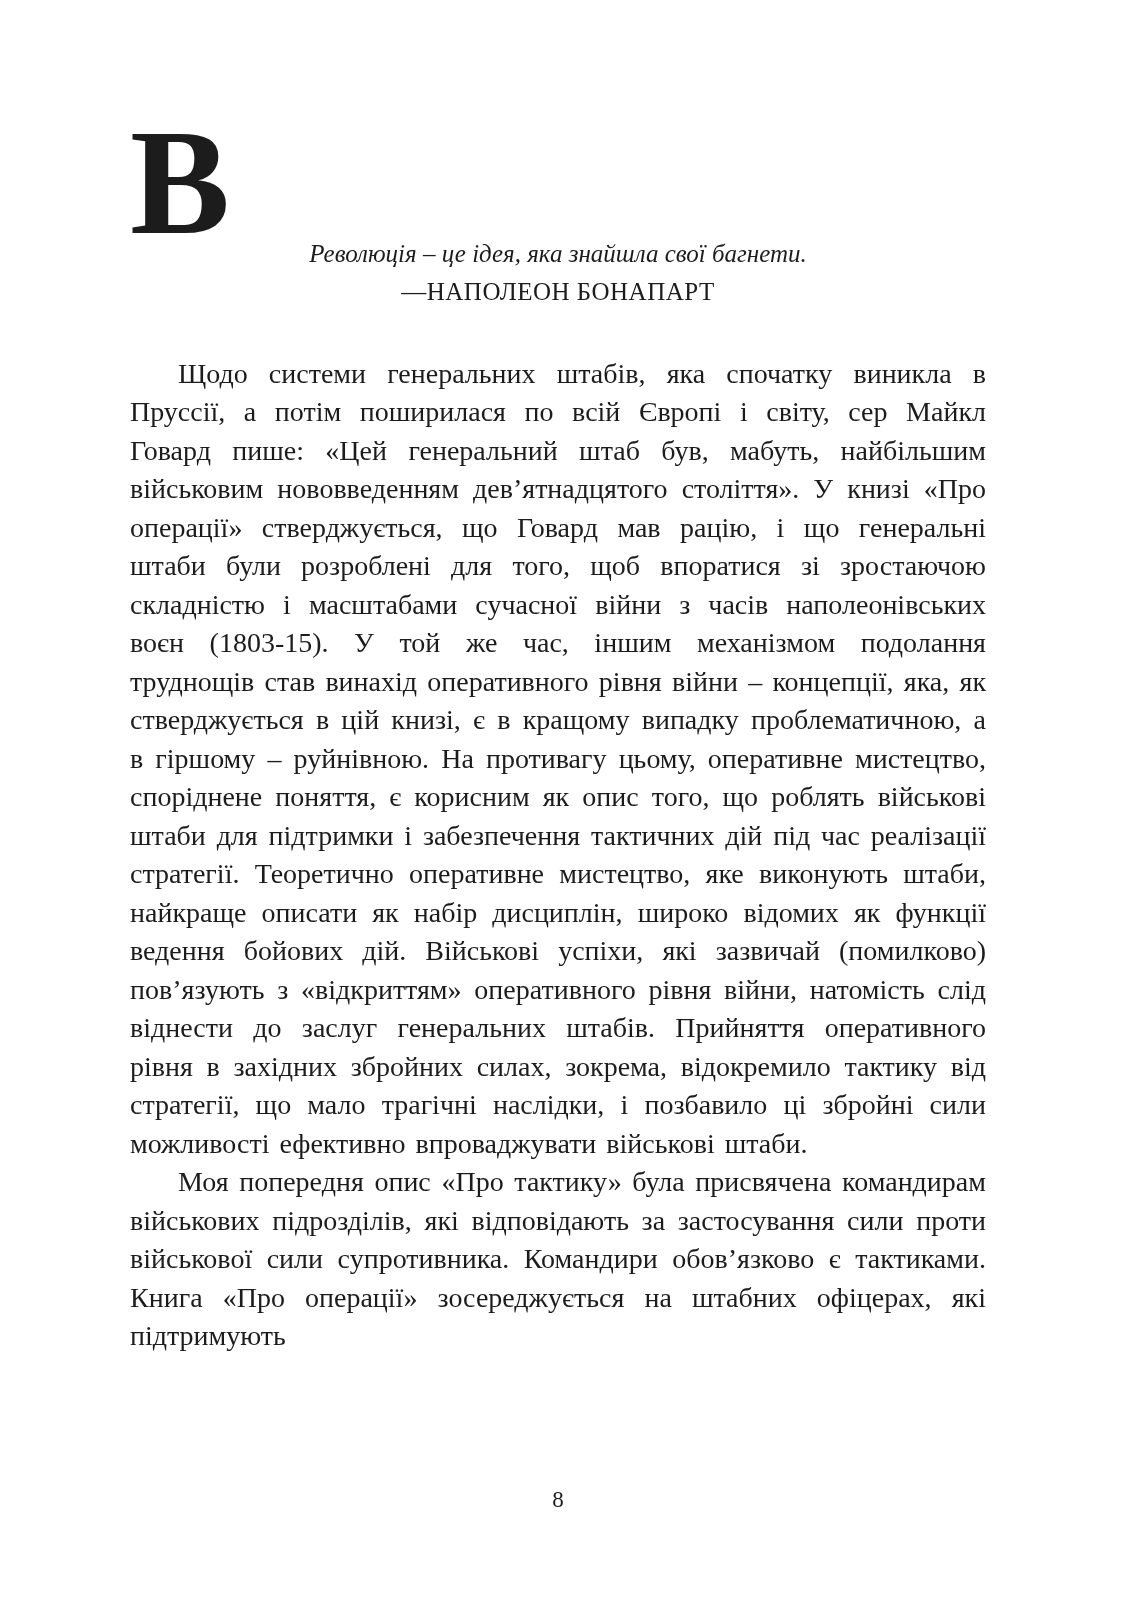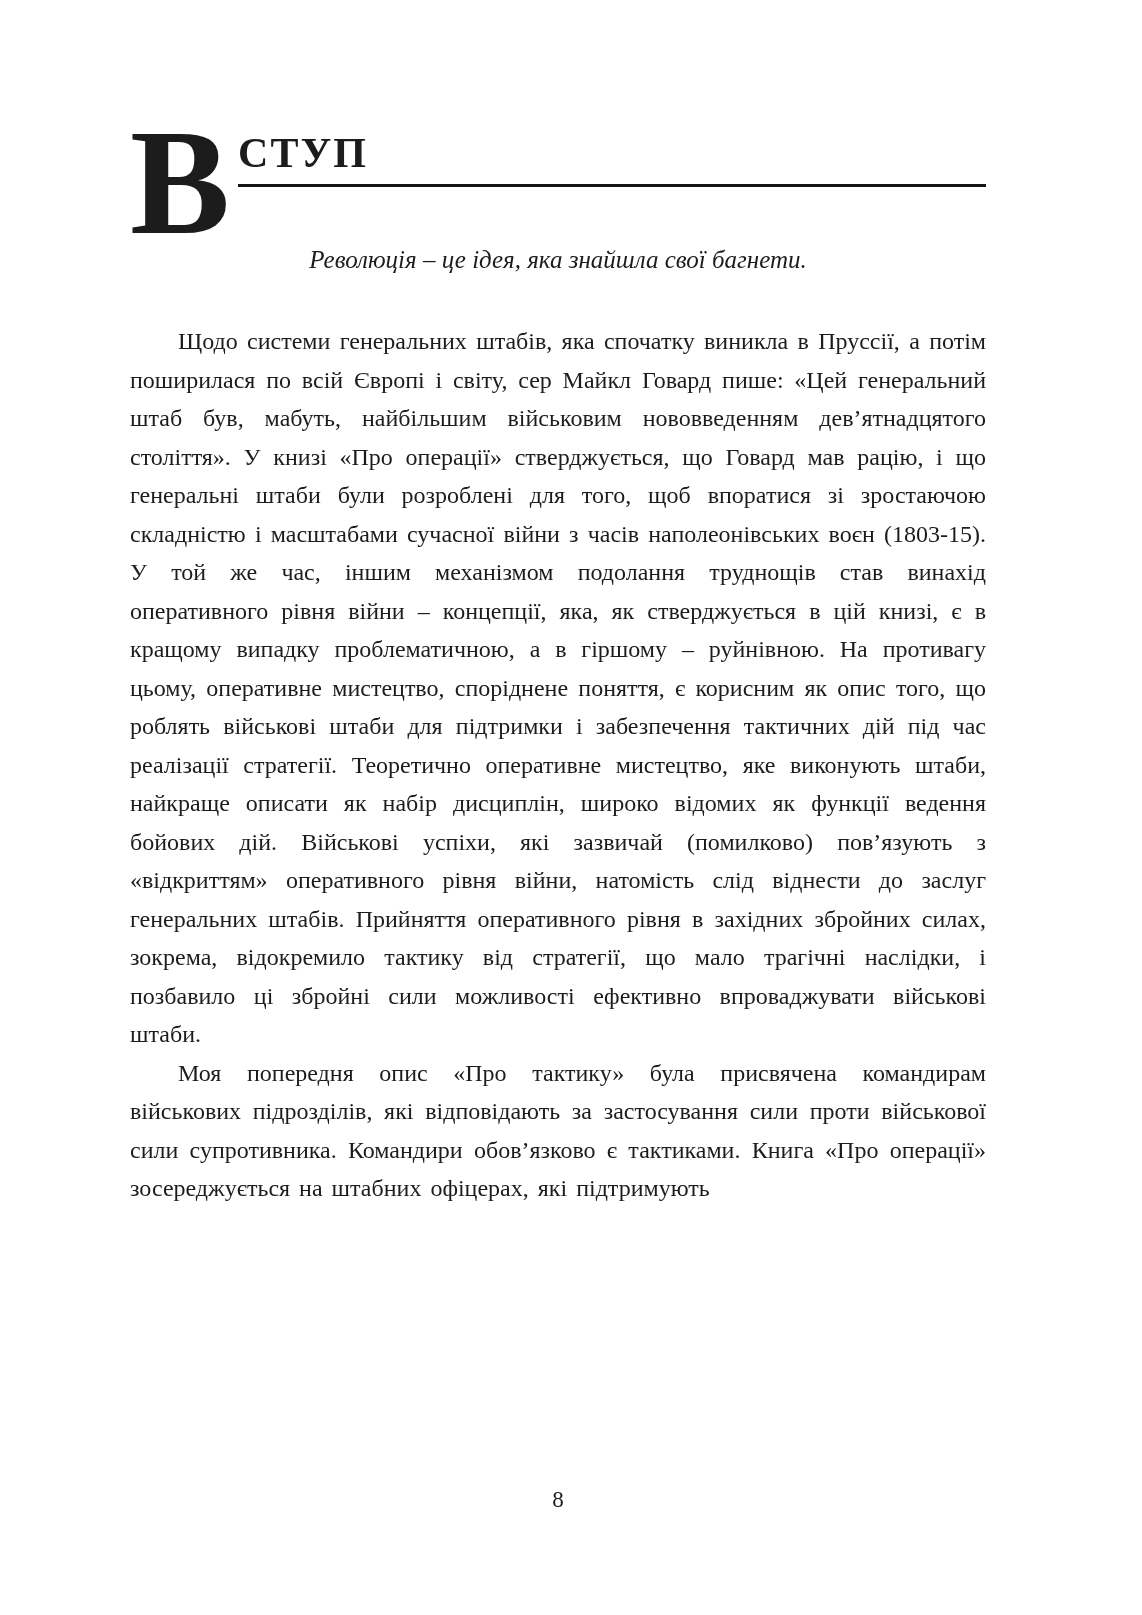--- a/index.html
+++ b/index.html
@@ -46,40 +46,39 @@
     display: block;
     font-size: 42px;
     font-weight: bold;
     letter-spacing: 2px;
     line-height: 1;
     padding-bottom: 10px;
     border-bottom: 3px solid #161616;
   }
   
   .epigraph {
-    margin-top: 6px;
     text-align: center;
   }
   .epigraph-quote {
     display: block;
     font-style: italic;
     font-size: 25px;
     line-height: 1.45;
   }
   .epigraph-attribution {
     display: block;
     font-size: 25px;
     line-height: 1.45;
     margin-top: 2px;
     letter-spacing: 0.5px;
   }
   
   .body-text {
     margin-top: 44px;
-    font-size: 24px;
+    font-size: 28px;
     line-height: 38.5px;
     text-align: justify;
   }
   .body-text p {
     margin: 0;
     text-indent: 48px;
     word-spacing: 3px;
   }
   
   .page-number {
@@ -92,27 +91,25 @@
   }
 </style>
 </head>
 <body>
 
 <div class="page">
   <div class="content">
 
     <div class="chapter-header">
       <span class="dropcap">В</span>
-      <div class="heading-right">
-        <span class="heading-title">СТУП</span>
-      </div>
     </div>
 
     <div class="epigraph">
       <span class="epigraph-quote">Революція – це ідея, яка знайшла свої багнети.</span>
+      <span class="epigraph-attribution">—НАПОЛЕОН БОНАПАРТ</span>
     </div>
 
     <div class="body-text">
       <p>Щодо системи генеральних штабів, яка спочатку виникла в Пруссії, а потім поширилася по всій Європі і світу, сер Майкл Говард пише: «Цей генеральний штаб був, мабуть, найбільшим військовим нововведенням дев’ятнадцятого століття». У книзі «Про операції» стверджується, що Говард мав рацію, і що генеральні штаби були розроблені для того, щоб впоратися зі зростаючою складністю і масштабами сучасної війни з часів наполеонівських воєн (1803-15). У той же час, іншим механізмом подолання труднощів став винахід оперативного рівня війни – концепції, яка, як стверджується в цій книзі, є в кращому випадку проблематичною, а в гіршому – руйнівною. На противагу цьому, оперативне мистецтво, споріднене поняття, є корисним як опис того, що роблять військові штаби для підтримки і забезпечення тактичних дій під час реалізації стратегії. Теоретично оперативне мистецтво, яке виконують штаби, найкраще описати як набір дисциплін, широко відомих як функції ведення бойових дій. Військові успіхи, які зазвичай (помилково) пов’язують з «відкриттям» оперативного рівня війни, натомість слід віднести до заслуг генеральних штабів. Прийняття оперативного рівня в західних збройних силах, зокрема, відокремило тактику від стратегії, що мало трагічні наслідки, і позбавило ці збройні сили можливості ефективно впроваджувати військові штаби.</p>
       <p>Моя попередня опис «Про тактику» була присвячена командирам військових підрозділів, які відповідають за застосування сили проти військової сили супротивника. Командири обов’язково є тактиками. Книга «Про операції» зосереджується на штабних офіцерах, які підтримують</p>
     </div>
 
   </div>
 
   <div class="page-number">8</div>

